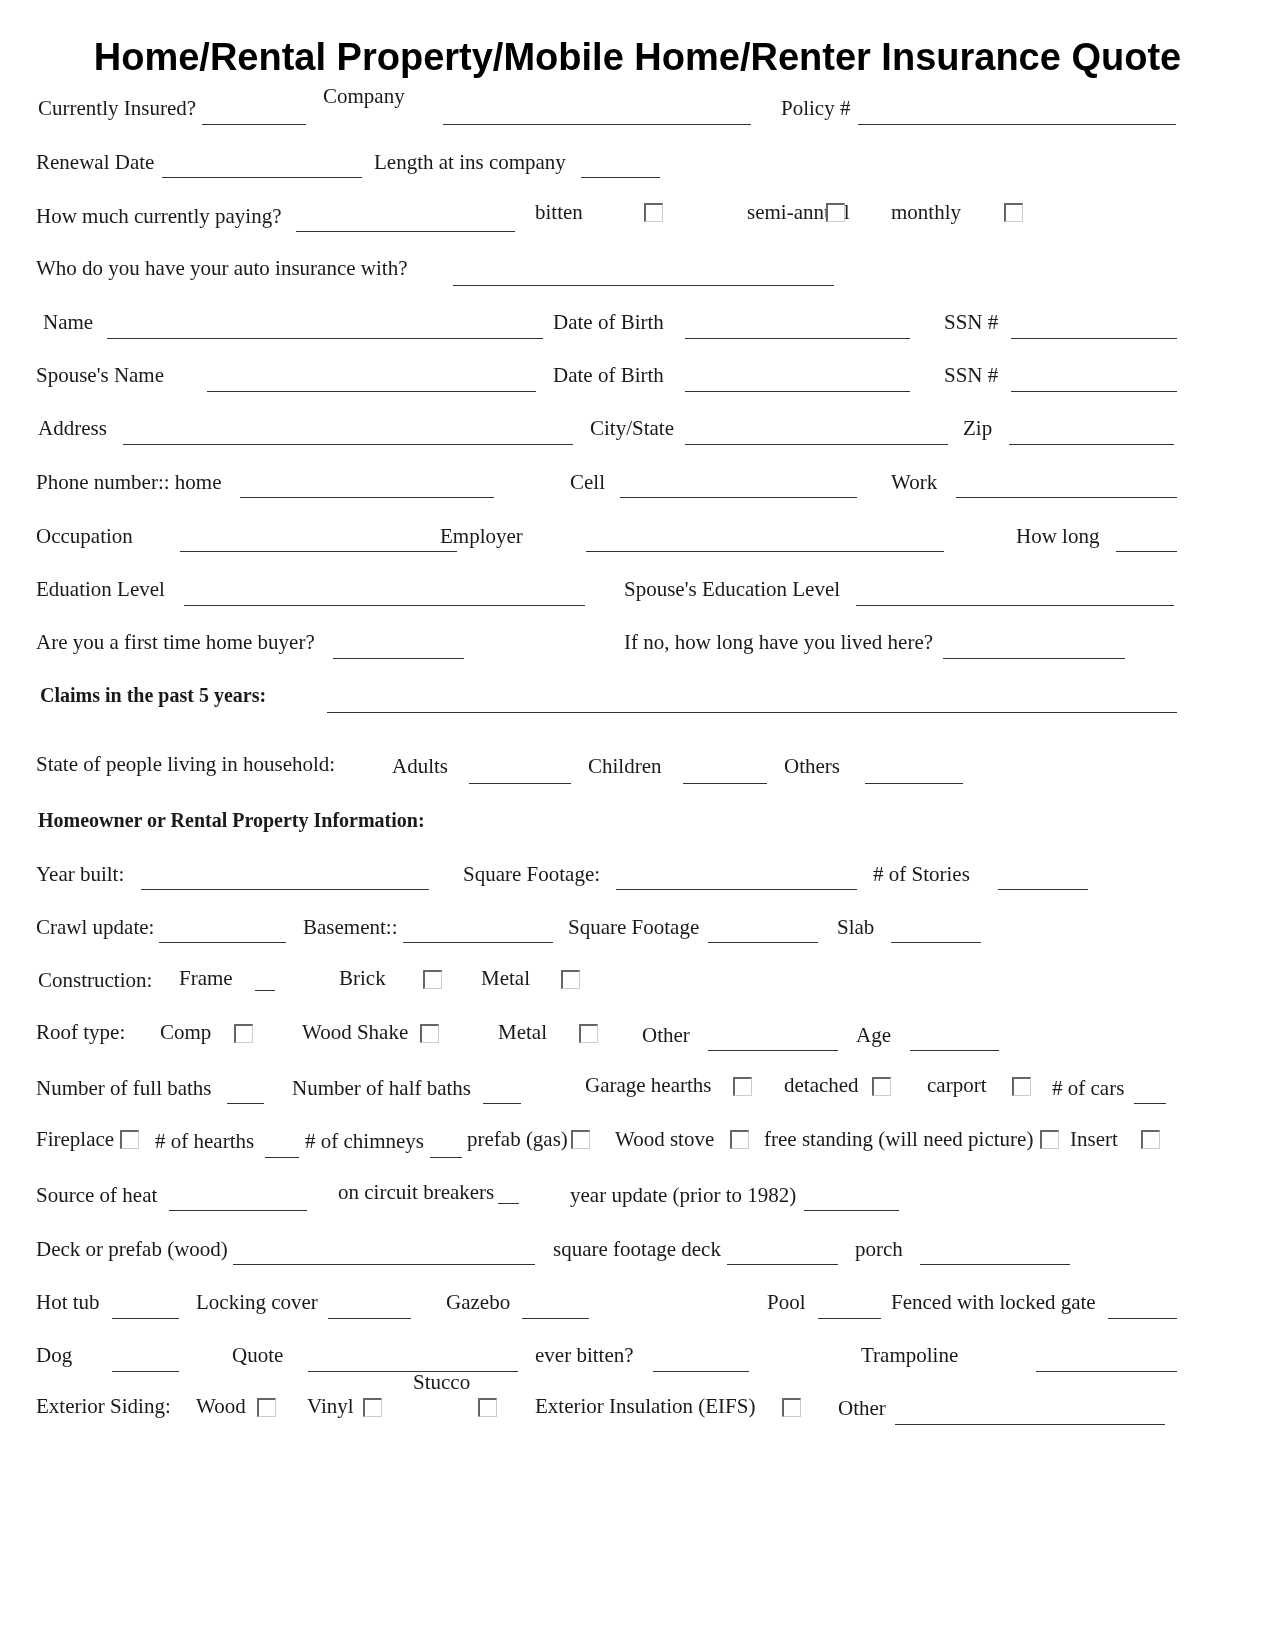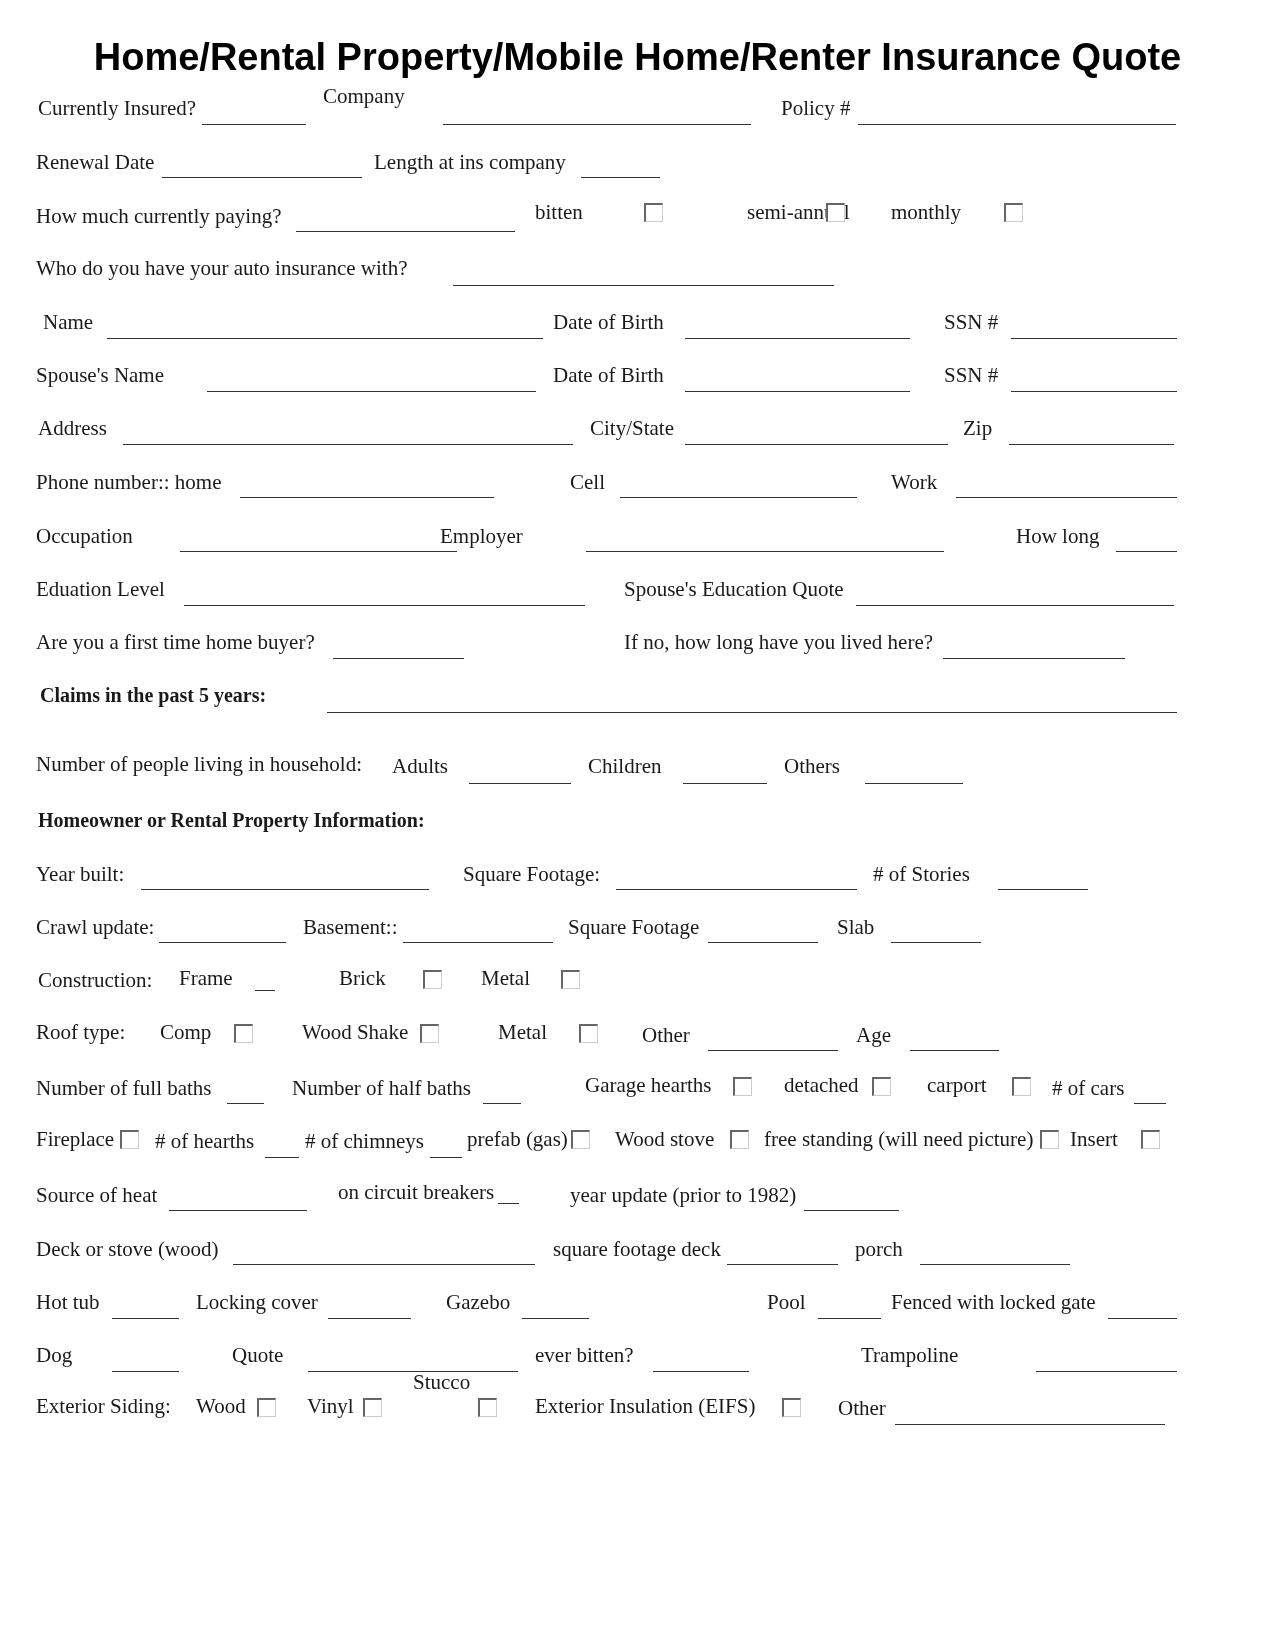--- a/index.html
+++ b/index.html
@@ -119,40 +119,40 @@
   </div>
 <span class="t" style="left:1016px;top:526px">How long</span>
 <div class="u" style="left:1116px;top:551px;width:61px">
     <input style="">
   </div>
 
 <span class="t" style="left:36px;top:579px">Eduation Level</span>
 <div class="u" style="left:184px;top:605px;width:401px">
     <input style="">
   </div>
-<span class="t" style="left:624px;top:579px">Spouse's Education Quote</span>
+<span class="t" style="left:624px;top:579px">Spouse's Education Level</span>
 <div class="u" style="left:856px;top:605px;width:318px">
     <input style="">
   </div>
 
 <span class="t" style="left:36px;top:632px">Are you a first time home buyer?</span>
 <div class="u" style="left:333px;top:658px;width:131px">
     <input style="">
   </div>
 <span class="t" style="left:624px;top:632px">If no, how long have you lived here?</span>
 <div class="u" style="left:943px;top:658px;width:182px">
     <input style="">
   </div>
 
 <span class="t b" style="left:40px;top:685px;font-size:20px">Claims in the past 5 years:</span>
 <div class="u" style="left:327px;top:712px;width:850px">
     <input style="">
   </div>
 
-<span class="t" style="left:36px;top:754px">Number of people living in household:</span>
+<span class="t" style="left:36px;top:754px">State of people living in household:</span>
 <span class="t" style="left:392px;top:756px">Adults</span>
 <div class="u" style="left:469px;top:783px;width:102px">
     <input style="">
   </div>
 <span class="t" style="left:588px;top:756px">Children</span>
 <div class="u" style="left:683px;top:783px;width:84px">
     <input style="">
   </div>
 <span class="t" style="left:784px;top:756px">Others</span>
 <div class="u" style="left:865px;top:783px;width:98px">
@@ -261,21 +261,21 @@
   </div>
 <span class="t" style="left:338px;top:1182px">on circuit breakers</span>
 <div class="u" style="left:498px;top:1203px;width:21px">
     <input style="">
   </div>
 <span class="t" style="left:570px;top:1185px">year update (prior to 1982)</span>
 <div class="u" style="left:804px;top:1210px;width:95px">
     <input style="">
   </div>
 
-<span class="t" style="left:36px;top:1239px">Deck or stove (wood)</span>
+<span class="t" style="left:36px;top:1239px">Deck or prefab (wood)</span>
 <div class="u" style="left:233px;top:1264px;width:302px">
     <input style="">
   </div>
 <span class="t" style="left:553px;top:1239px">square footage deck</span>
 <div class="u" style="left:727px;top:1264px;width:111px">
     <input style="">
   </div>
 <span class="t" style="left:855px;top:1239px">porch</span>
 <div class="u" style="left:920px;top:1264px;width:150px">
     <input style="">

